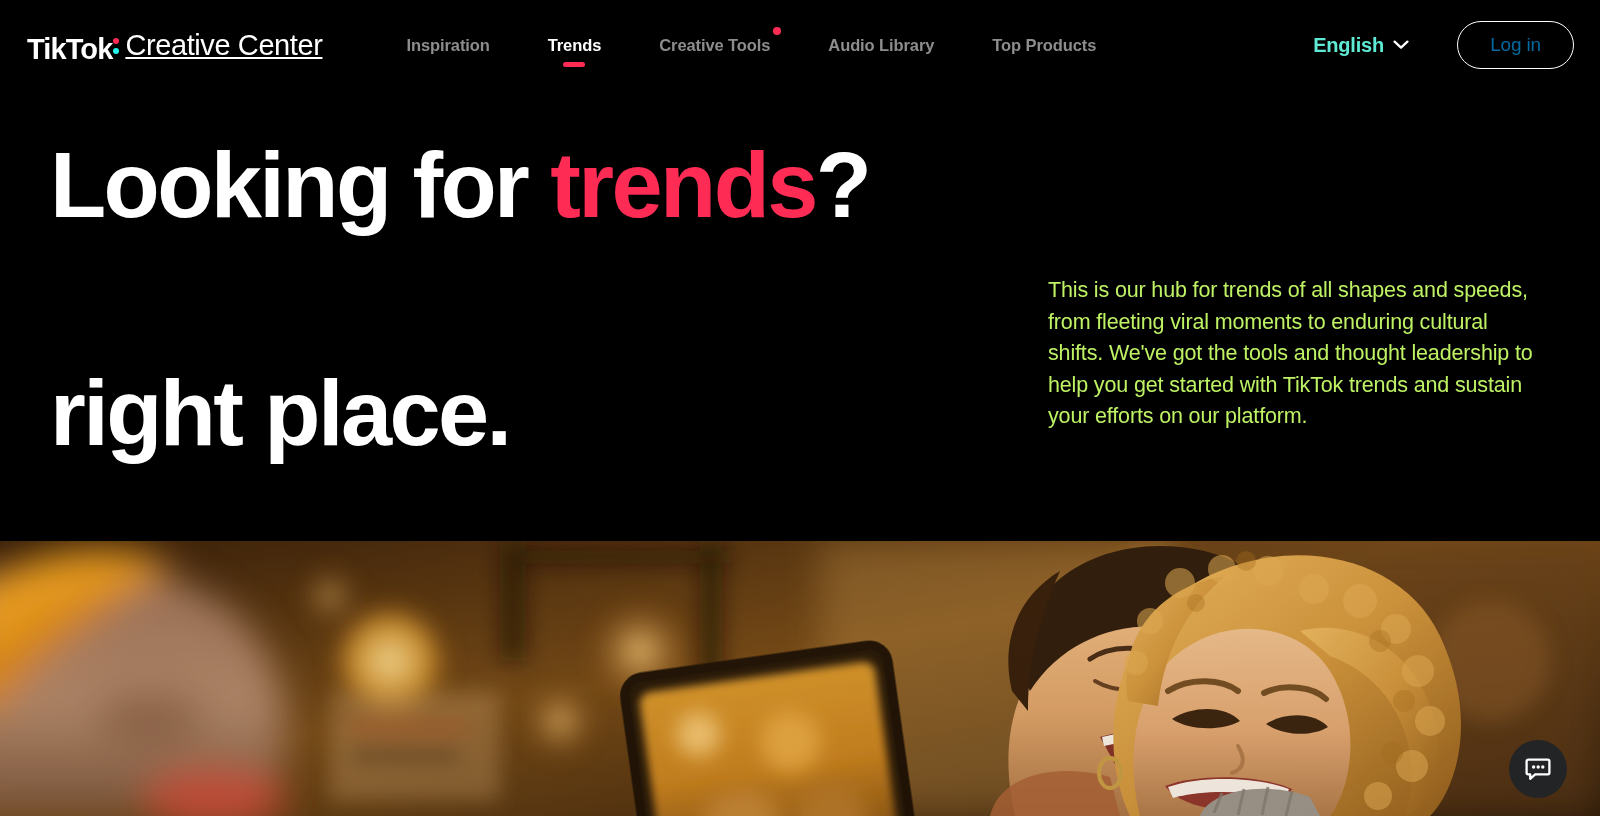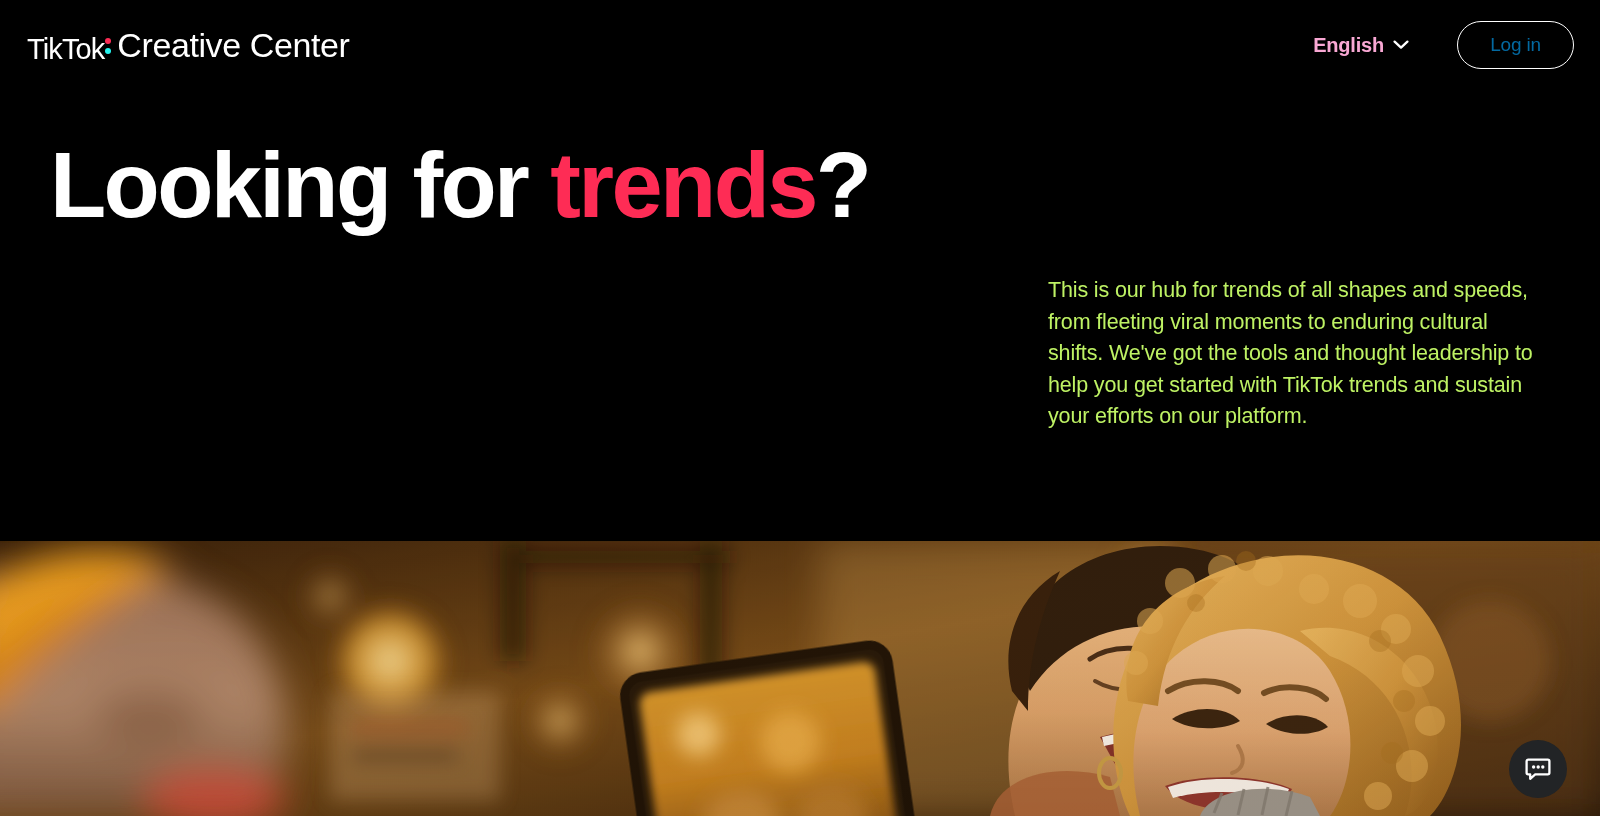--- a/index.html
+++ b/index.html
@@ -23,41 +23,42 @@
   }
   .logo {
     display:flex; align-items:center;
     margin-left:27px;
     cursor:pointer;
     white-space:nowrap;
   }
   .logo-tiktok {
     color:#fff;
     font-size:29px;
-    font-weight:normal;
+    font-weight:bold;
     letter-spacing:-0.9px;
     margin-top:8px;
   }
   .logo-colon {
     position:relative;
     width:9px; height:30px;
     margin:0 3px 0 1px;
   }
   .logo-colon i {
     position:absolute; left:0;
     width:6px; height:6px; border-radius:50%;
     display:block;
   }
   .logo-colon i.top { top:8px;  background:#FE2C55; }
   .logo-colon i.bot { top:18px; background:#25F4EE; }
   .logo-cc {
     color:#fff;
-    font-size:34px;
+    font-size:29px;
     font-weight:400;
     letter-spacing:-0.4px;
+    text-decoration:underline;
   }
 
   .nav-links {
     display:flex; align-items:center;
     margin-left:84px;
     height:90px;
   }
   .nav-item {
     position:relative;
     color:#8d8d8d;
@@ -87,21 +88,21 @@
     background:#FE2C55;
   }
 
   .nav-right {
     margin-left:auto;
     display:flex; align-items:center;
     margin-right:26px;
   }
   .lang {
     display:flex; align-items:center;
-    color:#f9a8d4;
+    color:#5eead4;
     font-size:20px;
     font-weight:bold;
     letter-spacing:-0.2px;
     cursor:pointer;
     margin-right:48px;
   }
   .chev { margin-left:9px; display:block; }
   .login-btn {
     display:flex; align-items:center; justify-content:center;
     width:117px; height:48px;
@@ -176,36 +177,56 @@
 
     <div class="logo">
       <span class="logo-tiktok">TikTok</span>
       <span class="logo-colon">
         <i class="top"></i>
           <i class="bot"></i>
       </span>
       <span class="logo-cc">Creative Center</span>
     </div>
 
+    <div class="nav-links">
+      <div class="nav-item">
+        <span>Inspiration</span>
+      </div>
+      <div class="nav-item active">
+        <span>Trends</span>
+        <span class="nav-underline"></span>
+      </div>
+      <div class="nav-item">
+        <span>Creative Tools</span>
+        <span class="nav-dot"></span>
+      </div>
+      <div class="nav-item">
+        <span>Audio Library</span>
+      </div>
+      <div class="nav-item">
+        <span>Top Products</span>
+      </div>
+    </div>
 
     <div class="nav-right">
       <div class="lang">
         <span>English</span>
         <svg class="chev" width="16" height="10" viewBox="0 0 16 10">
           <path d="M1.6 1.6 L8 7.6 L14.4 1.6" stroke="#fff" stroke-width="2.3" fill="none" stroke-linecap="round" stroke-linejoin="round"></path>
         </svg>
       </div>
       <button class="login-btn">Log in</button>
     </div>
   </nav>
 
   <section class="hero">
     <h1 class="headline">
       <span><span>Looking for </span><span class="accent">trends</span><span>?</span></span><br>
       <br>
+      <span>right place.</span>
     </h1>
 
     <p class="hero-copy">This is our hub for trends of all shapes and speeds, from fleeting viral moments to enduring cultural shifts. We've got the tools and thought leadership to help you get started with TikTok trends and sustain your efforts on our platform.</p>
   </section>
 
   <div class="photo">
     <svg viewBox="0 0 1600 275" preserveAspectRatio="xMidYMid slice">
       <defs>
         <radialGradient id="bok1" cx="50%" cy="50%" r="50%">
           <stop offset="0%" stop-color="#ffe9a8" stop-opacity="1"></stop>

